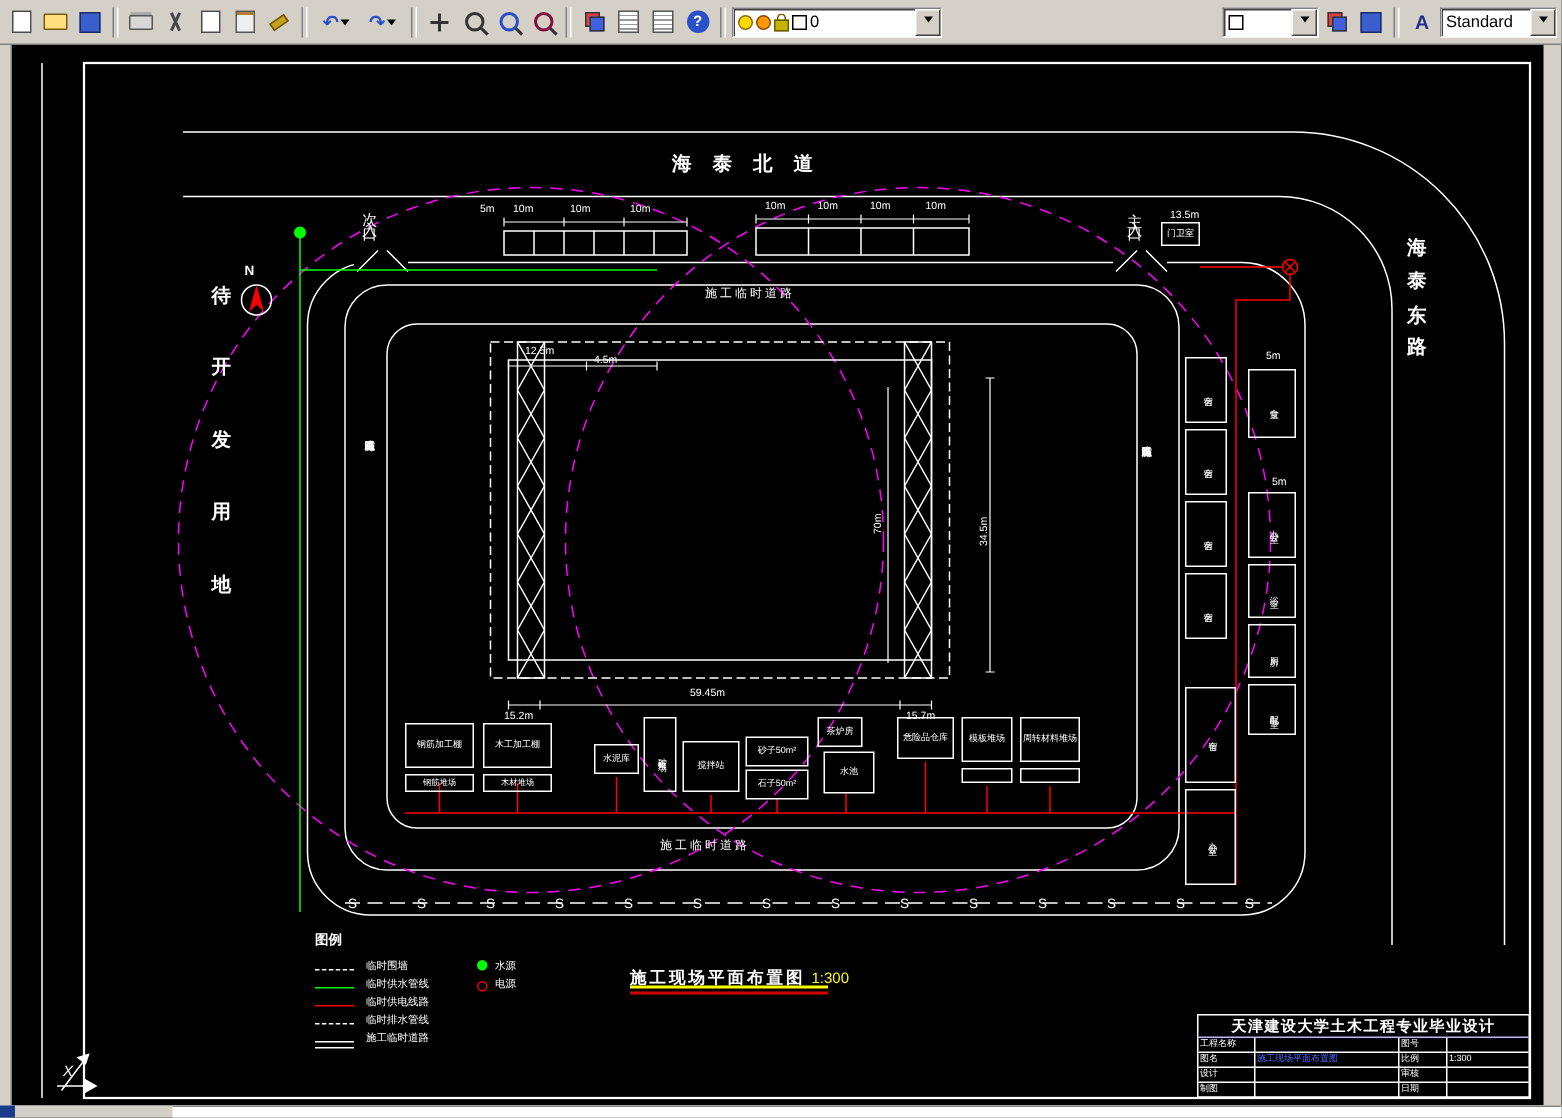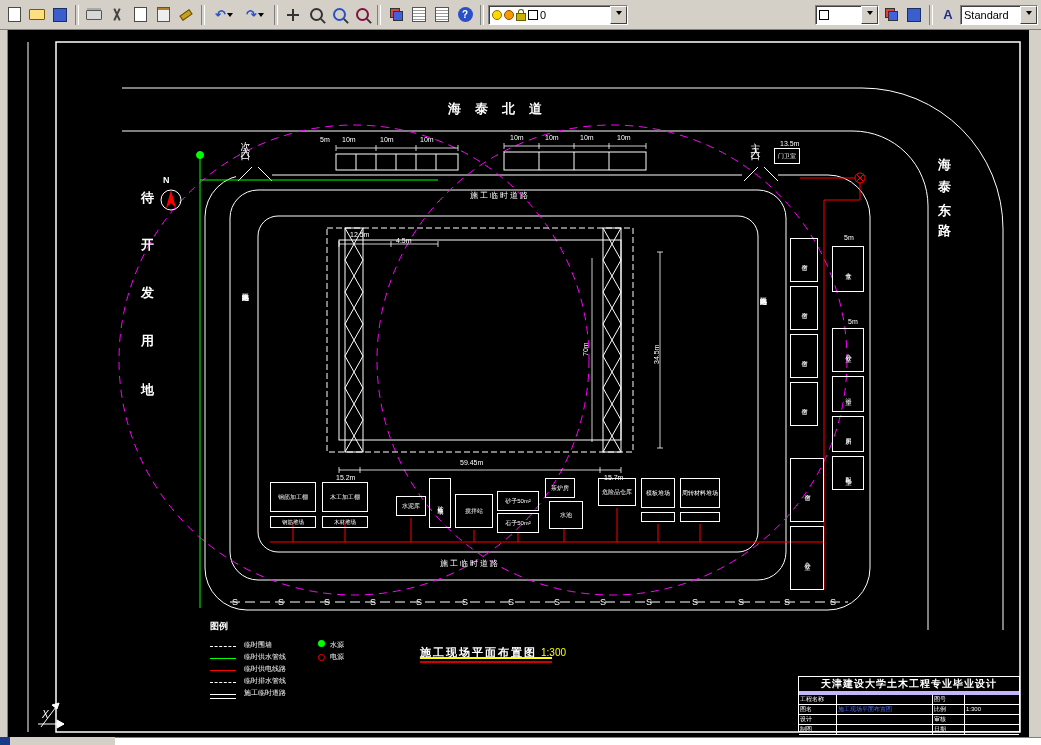--- a/index.html
+++ b/index.html
@@ -71,21 +71,21 @@
   .dot{position:absolute;width:7px;height:7px;border-radius:50%;box-sizing:border-box;}
   .title-wrap{position:absolute;left:412px;top:612px;}
   .title-main{color:#fff;font-size:11px;font-weight:bold;letter-spacing:2px;}
   .title-scale{color:#ffff00;font-size:10px;margin-left:4px;}
   .u1{position:absolute;left:412px;top:627px;width:132px;height:2px;background:#ffff00;}
   .u2{position:absolute;left:412px;top:631px;width:132px;height:2px;background:#d00000;}
 
   
   .tblock{position:absolute;left:790px;top:646px;width:222px;height:56px;border:1px solid #fff;
           box-sizing:border-box;color:#fff;}
-  .tb-head{height:14px;border-bottom:4px solid #c4b5fd;display:flex;align-items:center;justify-content:center;
+  .tb-head{height:14px;border-bottom:1px solid #c4b5fd;display:flex;align-items:center;justify-content:center;
            font-size:10px;font-weight:bold;letter-spacing:1px;white-space:nowrap;overflow:hidden;}
   .tb-row{display:grid;grid-template-columns:38px 96px 32px 54px;height:10px;}
   .tb-row>span{border-right:1px solid #fff;border-bottom:1px solid #fff;font-size:6px;
                line-height:9px;padding-left:1px;overflow:hidden;white-space:nowrap;}
   .tb-row>span:last-child{border-right:none;}
   .tb-blue{color:#4a6bff;font-size:6.5px;}
 </style>
 </head>
 <body>
 

